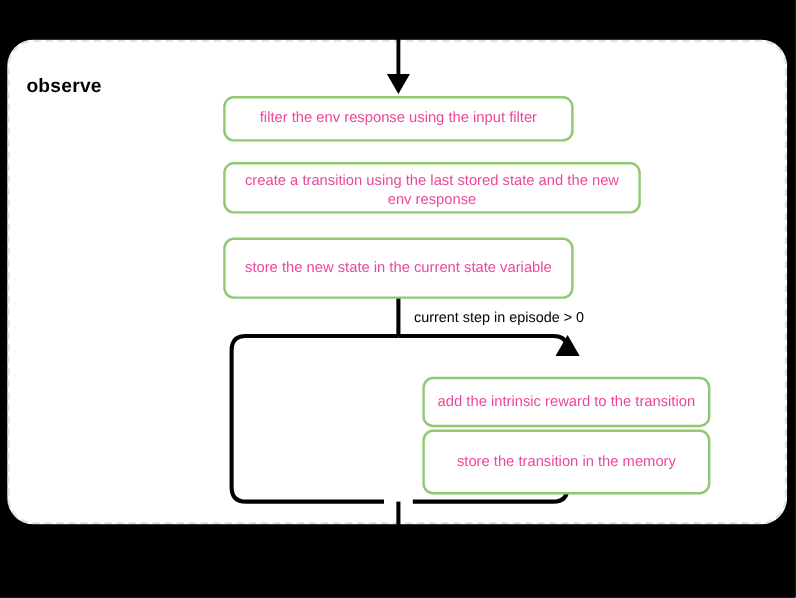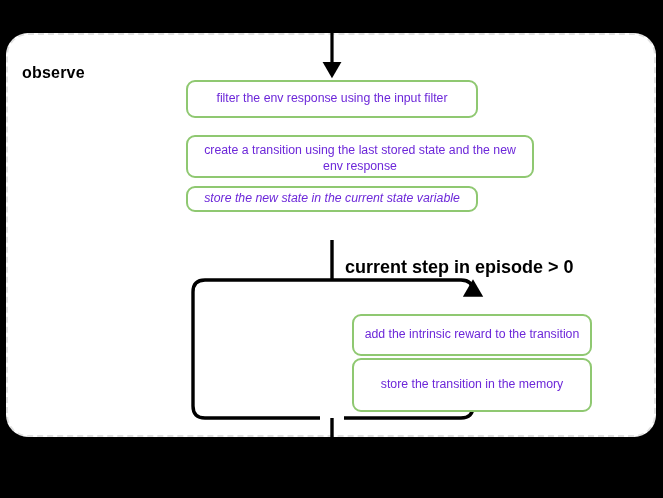--- a/index.html
+++ b/index.html
@@ -51,27 +51,27 @@
     border: 2.5px solid #8fc871;
     border-radius: 9px;
     display: flex;
     align-items: center;
     justify-content: center;
     text-align: center;
     padding: 2px 10px;
   }
   .node-label {
     font-size: 12.3px;
-    color: #6d28d9;
+    color: #ec4899;
     line-height: 1.25;
   }
   .edge-label {
     position: absolute;
-    font-size: 18px;
-    font-weight: bold;
+    font-size: 12px;
+    font-weight: normal;
     color: #000000;
     white-space: nowrap;
   }
 </style>
 </head>
 <body>
 
 <div id="canvas">
 
   <div id="container"></div>
@@ -99,21 +99,21 @@
   <div id="group-title">observe</div>
 
   <div class="node-box" style="left:186px; top:80px; width:292px; height:38px;">
     <span class="node-label">filter the env response using the input filter</span>
   </div>
 
   <div class="node-box" style="left:186px; top:135px; width:348px; height:43px;align-items:flex-end;">
     <span class="node-label">create a transition using the last stored state and the new env response</span>
   </div>
 
-  <div class="node-box" style="left:186px; top:186px; width:292px; height:26px;font-style:italic;">
+  <div class="node-box" style="left:186px; top:198px; width:292px; height:51px;">
     <span class="node-label">store the new state in the current state variable</span>
   </div>
 
   <div class="node-box" style="left:352px; top:298px; width:240px; height:42px;margin-top:16px;">
     <span class="node-label">add the intrinsic reward to the transition</span>
   </div>
 
   <div class="node-box" style="left:352px; top:358px; width:240px; height:54px;">
     <span class="node-label">store the transition in the memory</span>
   </div>

